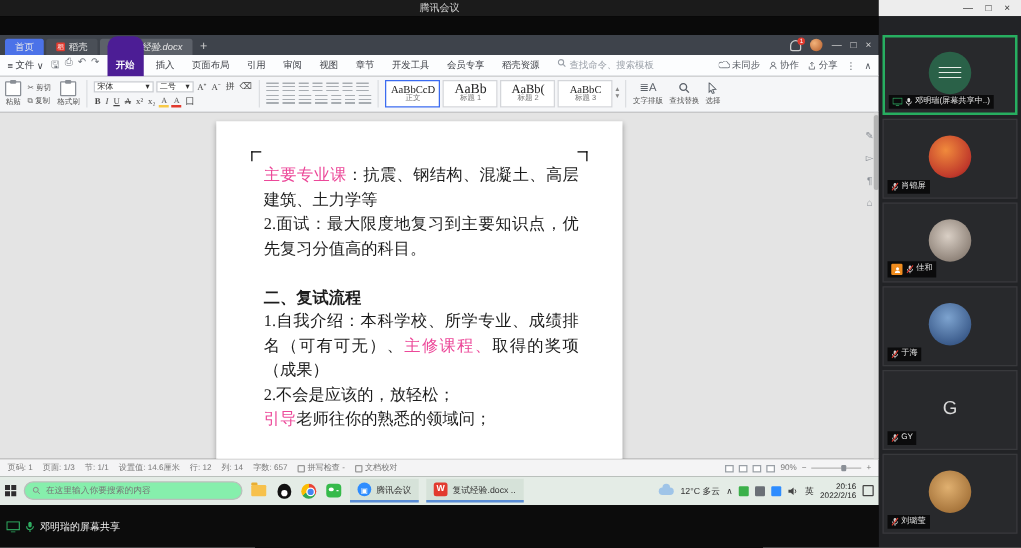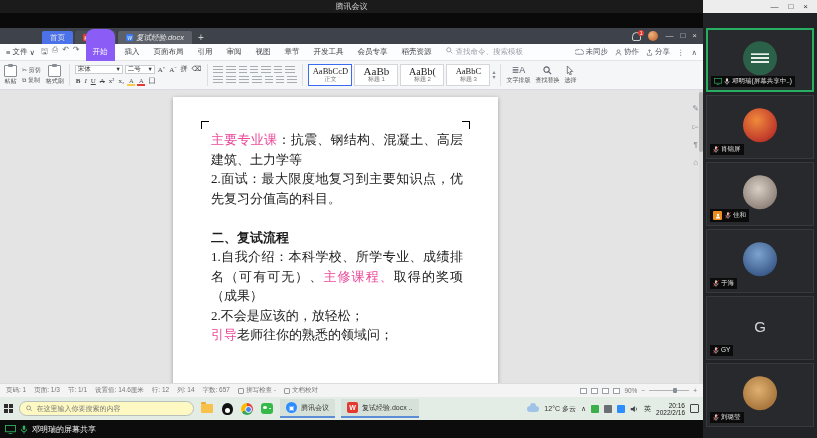--- a/index.html
+++ b/index.html
@@ -14,42 +14,42 @@
   .tb-right { flex:1; background:#ededed; display:flex; align-items:center; justify-content:flex-end;
               gap:10px; padding-right:9px; color:#333; font-size:8px; line-height:1; }
 
   
   .share { position:absolute; top:13px; left:0; width:703px; height:425px; display:flex; flex-direction:column; }
   .blackband { height:15px; background:#0a0a0a; }
 
   
   .wps-tabbar { height:16px; background:#3e434b; display:flex; align-items:flex-end; padding-left:4px; }
   .wtab { height:13px; display:flex; align-items:center; gap:3px; padding:0 8px; font-size:7.5px; color:#e8e8e8; }
-  .wtab.home { background:#4b72e8; border-radius:2px 2px 0 0;margin-left:38px; }
+  .wtab.home { background:#4b72e8; border-radius:2px 2px 0 0; }
   .wtab.docer { background:#4a4f57; margin-left:2px; border-radius:2px 2px 0 0;}
   .wtab.doc { background:#5c6169; margin-left:2px; border-radius:2px 2px 0 0;font-style:italic; }
   .docer-ico { width:7px; height:7px; background:#e23a2e; border-radius:1px; color:#fff; font-size:5px;
                display:flex; align-items:center; justify-content:center; }
   .doc-ico { width:7px; height:7px; background:#3a7af0; border-radius:1px; color:#fff; font-size:5px;
              display:flex; align-items:center; justify-content:center; }
   .wtab-plus { color:#cfcfcf; font-size:10px; margin-left:6px; height:13px; display:flex; align-items:center; }
   .tabbar-right { margin-left:auto; display:flex; align-items:center; gap:7px; padding-right:6px; height:16px; }
   .bell { position:relative; width:9px; height:9px; border:1px solid #cfcfcf; border-radius:50% 50% 2px 2px; }
   .bell-badge { position:absolute; top:-3px; right:-4px; background:#e23a2e; color:#fff; font-size:5px;
                 border-radius:4px; padding:0 2px; line-height:6px; }
   .user-avatar { width:10px; height:10px; border-radius:50%; background:radial-gradient(circle at 35% 35%, #f2b27a, #b35c2a); }
   .winctl { color:#d6d6d6; font-size:8px; line-height:1; }
 
   
   .wps-menubar { height:17px; background:#fcfdfe; border-bottom:1px solid #e3e5e8; display:flex; align-items:center;
                  padding:0 6px; gap:6px; font-size:7.5px; color:#3c3f45; }
   .file-btn { display:flex; align-items:center; gap:2px; }
   .qicons { display:flex; gap:4px; color:#6b7077; font-size:8px; }
   .menu-item { padding:1px 4px; }
-  .menu-item.active { background:#8b5cf6; color:#fff; border-radius:8px; padding:18px 7px; }
+  .menu-item.active { background:#4c1d95; color:#fff; border-radius:8px; padding:18px 7px;font-weight:bold; }
   .menusearch { display:flex; align-items:flex-start; gap:3px; color:#9aa0a8; margin-left:4px; }
   .menubar-right { margin-left:auto; display:flex; align-items:center; gap:7px; color:#565b62; }
   .mr-item { display:flex; align-items:center; gap:2px; }
 
   
   .wps-toolbar { height:29px; background:#f5f6f8; border-bottom:1px solid #d9dbde; display:flex; align-items:center;
                  padding:0 4px; gap:5px; color:#555; }
   .tsep { width:1px; height:22px; background:#dcdee1; }
   .tb-block { display:flex; flex-direction:column; align-items:center; justify-content:center; font-size:6px; color:#555; }
   .big-ico { width:13px; height:12px; border:1px solid #8a8f96; border-radius:1px; background:#fff; position:relative; }
@@ -104,21 +104,21 @@
   .st-ico { width:6px; height:6px; border:1px solid #999; border-radius:1px; }
   .statusbar-right { margin-left:auto; display:flex; align-items:center; gap:4px; }
   .view-ico { width:7px; height:6px; border:1px solid #9aa0a6; background:#fff; }
   .zoom-track { width:40px; height:1px; background:#b5b5b5; position:relative; }
   .zoom-thumb { position:absolute; left:24px; top:-2px; width:4px; height:5px; background:#8a8f96; border-radius:1px; }
 
   
   .taskbar { height:23px; background:#e4ece6; display:flex; align-items:center; padding:0 4px; gap:6px; }
   .start { display:grid; grid-template-columns:4px 4px; grid-gap:1px; }
   .start span { width:4px; height:4px; background:#2e2e2e; }
-  .tb-search { width:175px; height:15px; background:#fef9c3; border:1px solid #b9bfbb; border-radius:8px;
+  .tb-search { width:175px; height:15px; background:#86efac; border:1px solid #b9bfbb; border-radius:8px;
                display:flex; align-items:center; gap:4px; padding:0 6px; font-size:7px; color:#777; }
   .tb-search input { border:0; outline:0; width:100%; font-size:7px; color:#666; background:transparent;
                      font-family:"Liberation Sans",sans-serif; }
   .tk-ico { width:14px; height:14px; display:flex; align-items:center; justify-content:center; }
   .folder { width:12px; height:9px; background:#f7c14b; border-radius:1px; position:relative; }
   .folder::before { content:""; position:absolute; top:-2px; left:0; width:5px; height:2px; background:#e8ae32; border-radius:1px 1px 0 0; }
   .qq { width:11px; height:12px; background:#111; border-radius:50% 50% 45% 45%; position:relative; }
   .qq::after { content:""; position:absolute; left:3px; top:5px; width:5px; height:5px; background:#fff; border-radius:50%; }
   .chrome { width:12px; height:12px; border-radius:50%;
             background:conic-gradient(#ea4335 0 33%, #34a853 33% 66%, #fbbc05 66% 100%); position:relative; }
@@ -134,21 +134,21 @@
   .wps-ico { width:11px; height:11px; background:#e23a2e; border-radius:2px; color:#fff; font-size:7px; font-weight:bold;
              display:flex; align-items:center; justify-content:center; }
   .tray { margin-left:auto; display:flex; align-items:center; gap:5px; font-size:7px; color:#333; }
   .tray-ico { width:8px; height:8px; border-radius:1px; }
   .clockblock { text-align:right; font-size:6.5px; line-height:7px; color:#222; }
   .notif { width:9px; height:9px; border:1px solid #444; border-radius:1px; }
   .cloud { width:12px; height:6px; background:#9fc4e8; border-radius:4px; position:relative; }
   .cloud::after { content:""; position:absolute; left:3px; top:-3px; width:6px; height:6px; background:#9fc4e8; border-radius:50%; }
 
   
-  .banner { height:18px; background:#0c0c0c; display:flex; align-items:center; gap:4px; padding-left:5px; }
+  .banner { height:34px; background:#0c0c0c; display:flex; align-items:center; gap:4px; padding-left:5px; }
   .banner-text { color:#f0f0f0; font-size:8px; }
 
   
   .sidebar { position:absolute; top:13px; right:0; width:114px; height:425px; background:#222326; padding-top:15px; }
   .tile { position:relative; height:64px; margin:0 3px 3px 3px; background:#28292c; border:1px solid #38393c; }
   .tile.active { border:2px solid #27ae60; }
   .av { position:absolute; left:50%; top:50%; transform:translate(-50%,-55%); width:34px; height:34px; border-radius:50%; }
   .av0 { background:#2a6148; display:flex; align-items:center; justify-content:center; }
   .av0 .lines { width:18px; height:11px; background:repeating-linear-gradient(#e9efe9 0 1.5px, transparent 1.5px 4px); }
   .av1 { background:radial-gradient(circle at 40% 35%, #f08a3c, #c0392b 70%, #7a1f14); }

